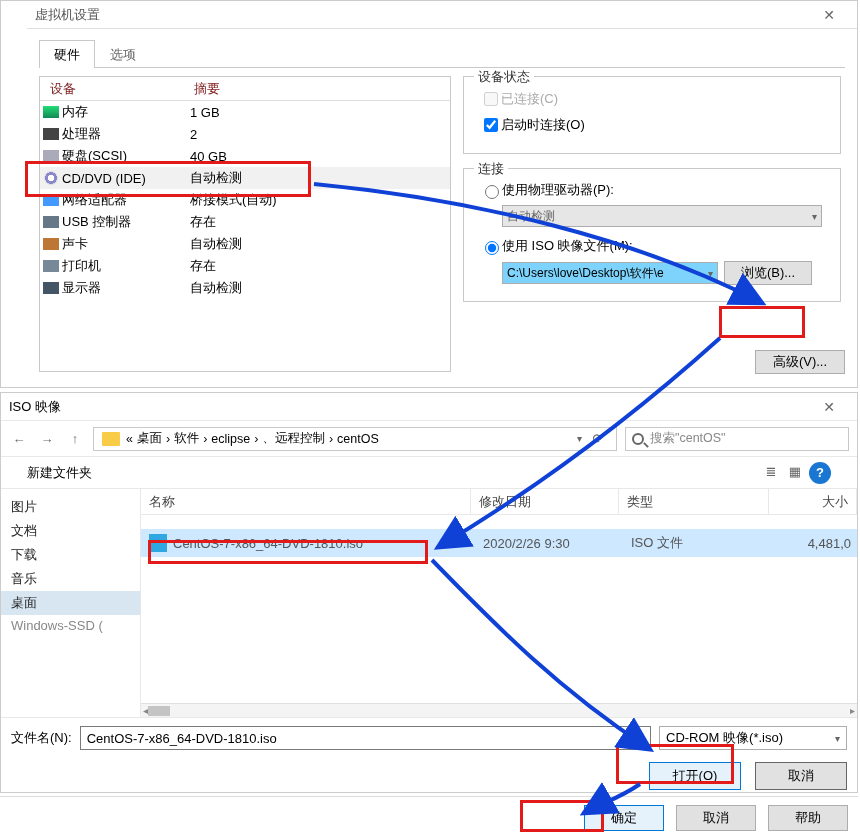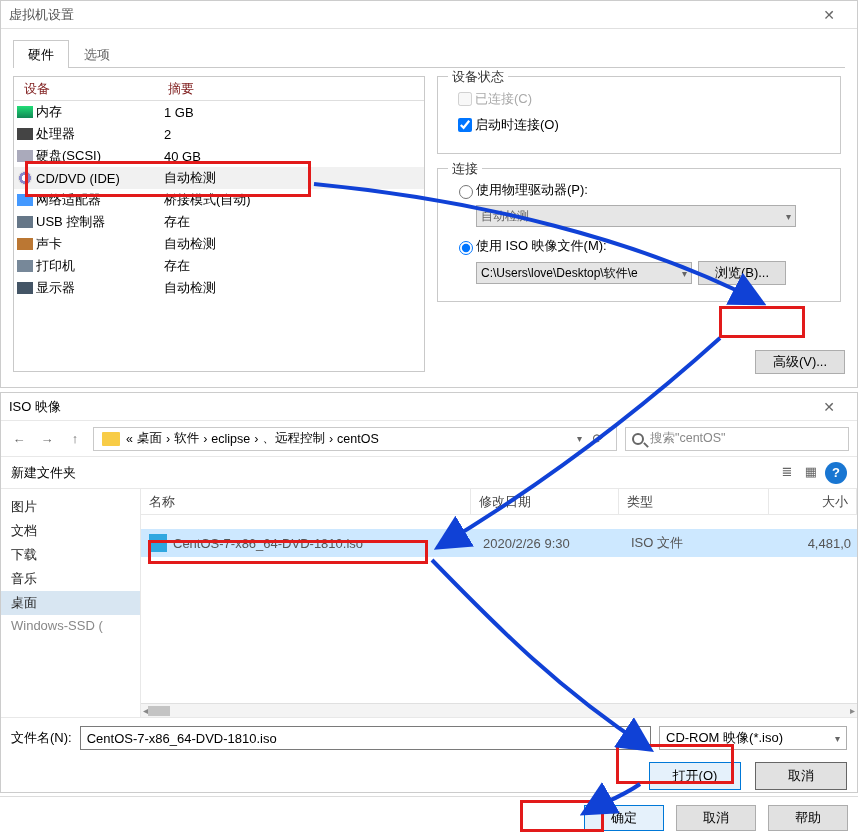--- a/index.html
+++ b/index.html
@@ -1,17 +1,17 @@
 <!DOCTYPE html>
 <html><head>
 <meta charset="utf-8">
 <style>
   * { box-sizing: border-box; font-family: "Microsoft YaHei", "Segoe UI", sans-serif; }
   body { margin:0; background:#fff; width:860px; height:840px; position:relative; overflow:hidden; font-size:13px; color:#000; }
-  .window { border:1px solid #ccc; background:#fff; }
+  .window { border:1px solid #ccc; background:#fff;padding-left:26px; }
   
   .vm-window { width:858px; height:388px; position:absolute; left:0; top:0; }
   .vm-title { height:28px; background:#fff; display:flex; align-items:center; padding:0 8px; border-bottom:1px solid #e0e0e0; color:#555; }
   .vm-title .spacer { flex:1; }
   .close-x { width:40px; text-align:center; color:#666; font-size:14px; }
   .vm-body { padding:10px 12px 0 12px; }
   .tabs { display:flex; border-bottom:1px solid #c9c9c9; }
   .tab { padding:5px 14px 4px; border:1px solid transparent; border-bottom:none; color:#666; position:relative; top:1px; }
   .tab.active { background:#fff; border-color:#c9c9c9; color:#000; border-radius:0;text-align:right; }
   .vm-content { display:flex; gap:12px; padding-top:8px; }
@@ -23,39 +23,39 @@
   .dev-row.selected { background:#f1f1f1; }
   .dev-row .icon { width:22px; display:flex; align-items:center; justify-content:center; }
   .dev-row .name { width:128px; }
   .dev-row .summ { flex:1; }
   .right-pane { flex:1; padding:0 4px 0 0; }
   .group { border:1px solid #c9c9c9; padding:8px 10px 12px; margin-bottom:14px; position:relative; }
   .group-label { position:absolute; top:-9px; left:10px; background:#fff; padding:0 4px; color:#333; font-size:13px; }
   .chk, .rdo { display:flex; align-items:center; margin:4px 0 6px 6px; font-size:13px; }
   .chk input, .rdo input { width:14px; height:14px; }
   .dd { width:320px; height:22px; border:1px solid #adadad; background:#e6e6e6; font-size:12px; padding:2px 4px; display:flex; align-items:center; justify-content:space-between; color:#666; }
-  .dd.enabled { background:#e5e5e5; color:#000; }
+  .dd.enabled { background:#7dd3fc; color:#000; }
   .row2 { display:flex; gap:6px; margin:4px 0 0 28px; align-items:center;}
   .btn { height:24px; padding:0 8px; border:1px solid #adadad; background:#e1e1e1; display:inline-flex; align-items:center; justify-content:center; font-size:13px; }
   
   .redbox { position:absolute; border:3px solid #e21a1a; pointer-events:none; }
   
   svg.arrows { position:absolute; left:0; top:0; width:860px; height:840px; pointer-events:none; }
   
   .open-window { position:absolute; left:0; top:392px; width:858px; height:401px; border:1px solid #ccc; }
   .open-title { display:flex; align-items:center; height:28px; padding:0 8px; border-bottom:1px solid #e8e8e8; }
   .open-title .t { flex:0 0 auto; margin-right:6px; }
   .open-nav { display:flex; align-items:center; height:36px; padding:4px 8px; gap:8px; border-bottom:1px solid #e8e8e8; }
   .navseg { display:flex; align-items:center; gap:4px; font-size:12.5px; }
   .navbox { flex:1; height:24px; border:1px solid #c9c9c9; display:flex; align-items:center; padding:0 8px; gap:6px; }
   .navbox .folder { width:18px; height:14px; background:#f8cc46; display:inline-block; border-radius:1px; }
   .searchbox { width:224px; height:24px; border:1px solid #c9c9c9; display:flex; align-items:center; padding:0 6px; gap:6px; color:#888; font-size:12.5px; }
   .magnifier { width:12px; height:12px; border:2px solid #666; border-radius:50%; position:relative; display:inline-block; }
   .magnifier::after { content:""; position:absolute; width:6px; height:2px; background:#666; transform:rotate(45deg); left:9px; top:9px; }
-  .open-tools { display:flex; align-items:center; justify-content:space-between; height:32px; padding:0 10px; border-bottom:1px solid #e8e8e8; }
+  .open-tools { display:flex; align-items:center; justify-content:space-between; height:32px; padding:0 26px; border-bottom:1px solid #e8e8e8; }
   .open-body { display:flex; height:228px; }
   .nav-pane { width:140px; border-right:1px solid #e8e8e8; padding:6px 0; }
   .nav-item { padding:3px 10px; font-size:13px; color:#222; }
   .nav-item.sel { background:#d8e6f2; }
   .file-pane { flex:1; overflow:hidden; position:relative; }
   .file-head { display:flex; height:26px; border-bottom:1px solid #e8e8e8; font-size:13px; color:#444; }
   .file-head > div { padding:4px 8px; border-right:1px solid #e8e8e8; }
   .file-row { display:flex; height:28px; align-items:center; font-size:13px; padding:0 0 0 8px; }
   .file-row.sel { background:#cde8ff; color:#555; }
   .file-row .fico { width:18px; height:18px; background:#2fa7e0; margin-right:6px; display:inline-block; }

